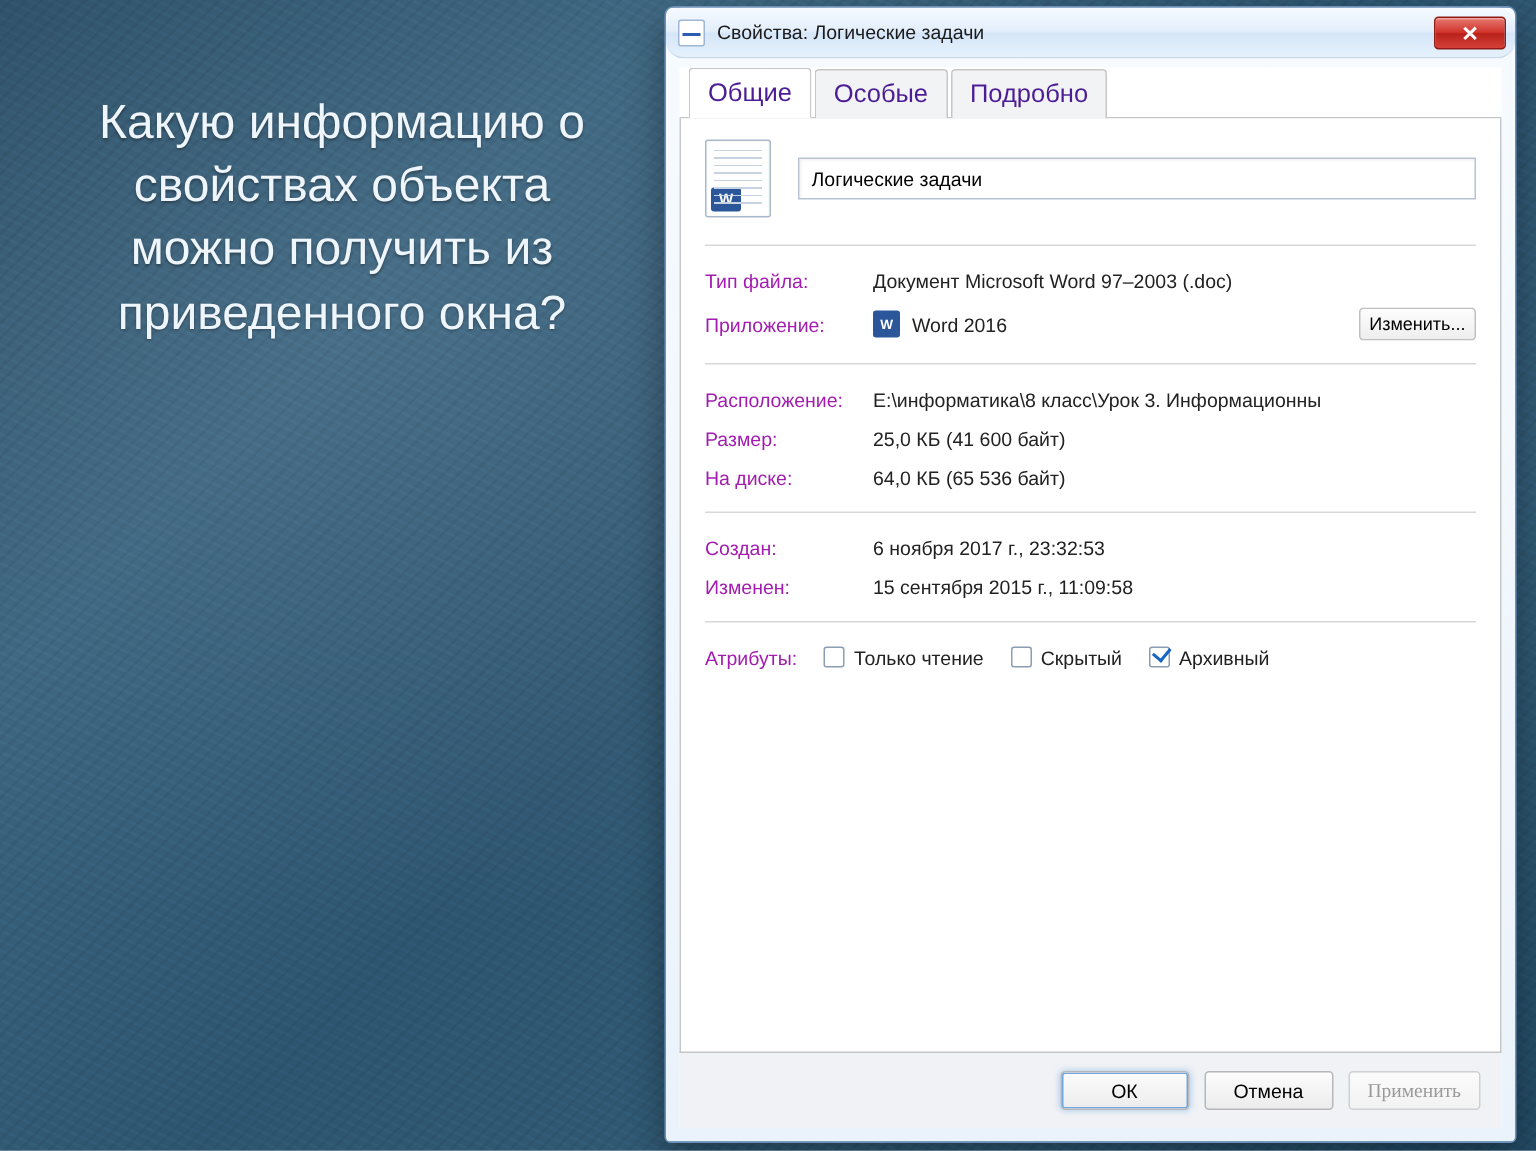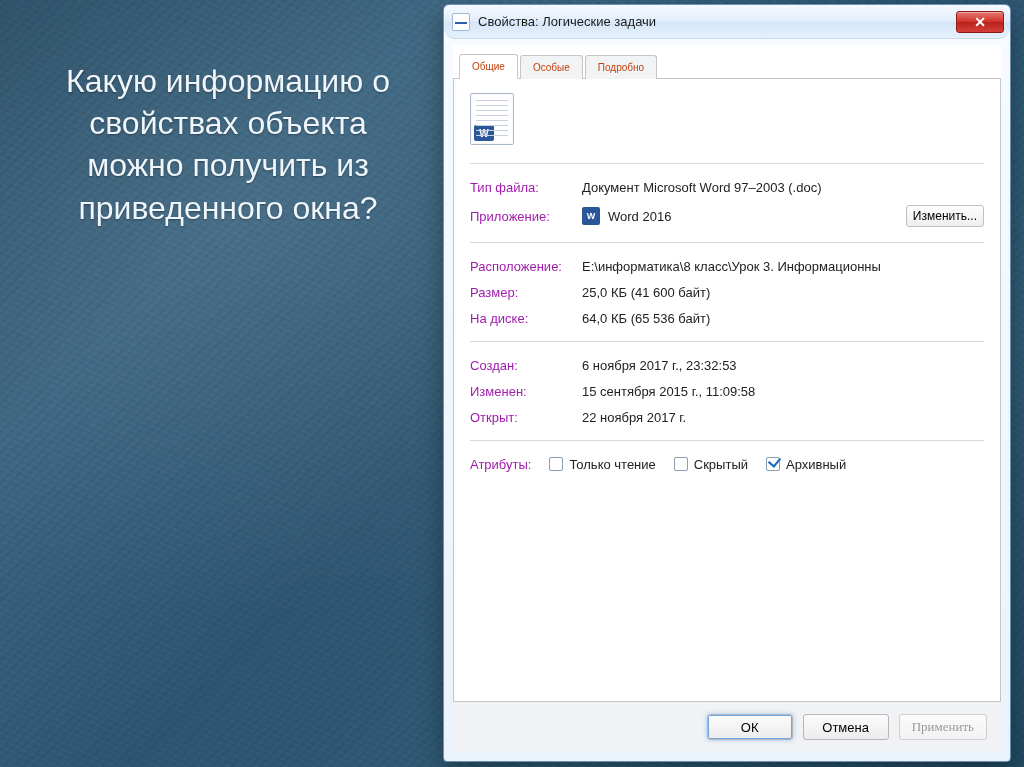--- a/index.html
+++ b/index.html
@@ -92,21 +92,21 @@
   }
 
   
   .tabstrip {
     position:relative; height:34px;
     border-bottom:1px solid #c6c6c6;
     padding-left: 6px;
     display:flex; align-items:flex-end;
   }
   .tab {
-    font-size:10px; color:#c2410c;
+    font-size:17px; color:#4c1d95;
     background:#f2f3f5;
     border:1px solid #c6c6c6;
     border-bottom:none;
     border-radius:3px 3px 0 0;
     padding:6px 12px 6px;
     margin-right:2px;
     position:relative; top:1px;
     cursor: default;
     text-align: center;
   }
@@ -235,20 +235,21 @@
         <div class="tab">Особые</div>
         <div class="tab">Подробно</div>
       </div>
 
       <div class="tab-content">
 
         <div class="hdr-block">
           <div class="doc-icon">
             <div class="doc-badge">W</div>
           </div>
+          <input class="filename-input" type="text" value="Логические задачи" style="">
         </div>
 
         <hr class="sep">
 
         <div class="row">
           <div class="lbl">Тип файла:</div>
           <div class="val">Документ Microsoft Word 97–2003 (.doc)</div>
         </div>
 
         <div class="row">
@@ -277,24 +278,20 @@
 
         <hr class="sep">
 
         <div class="row">
           <div class="lbl">Создан:</div>
           <div class="val">6 ноября 2017 г., 23:32:53</div>
         </div>
         <div class="row">
           <div class="lbl">Изменен:</div>
           <div class="val">15 сентября 2015 г., 11:09:58</div>
-        </div>
-        <div class="row">
-          <div class="lbl">Открыт:</div>
-          <div class="val">22 ноября 2017 г.</div>
         </div>
 
         <hr class="sep">
 
         <div class="row attrs">
           <div class="lbl">Атрибуты:</div>
 
           <label class="chk">
             <span class="chkbox"></span>
             <span>Только чтение</span>

